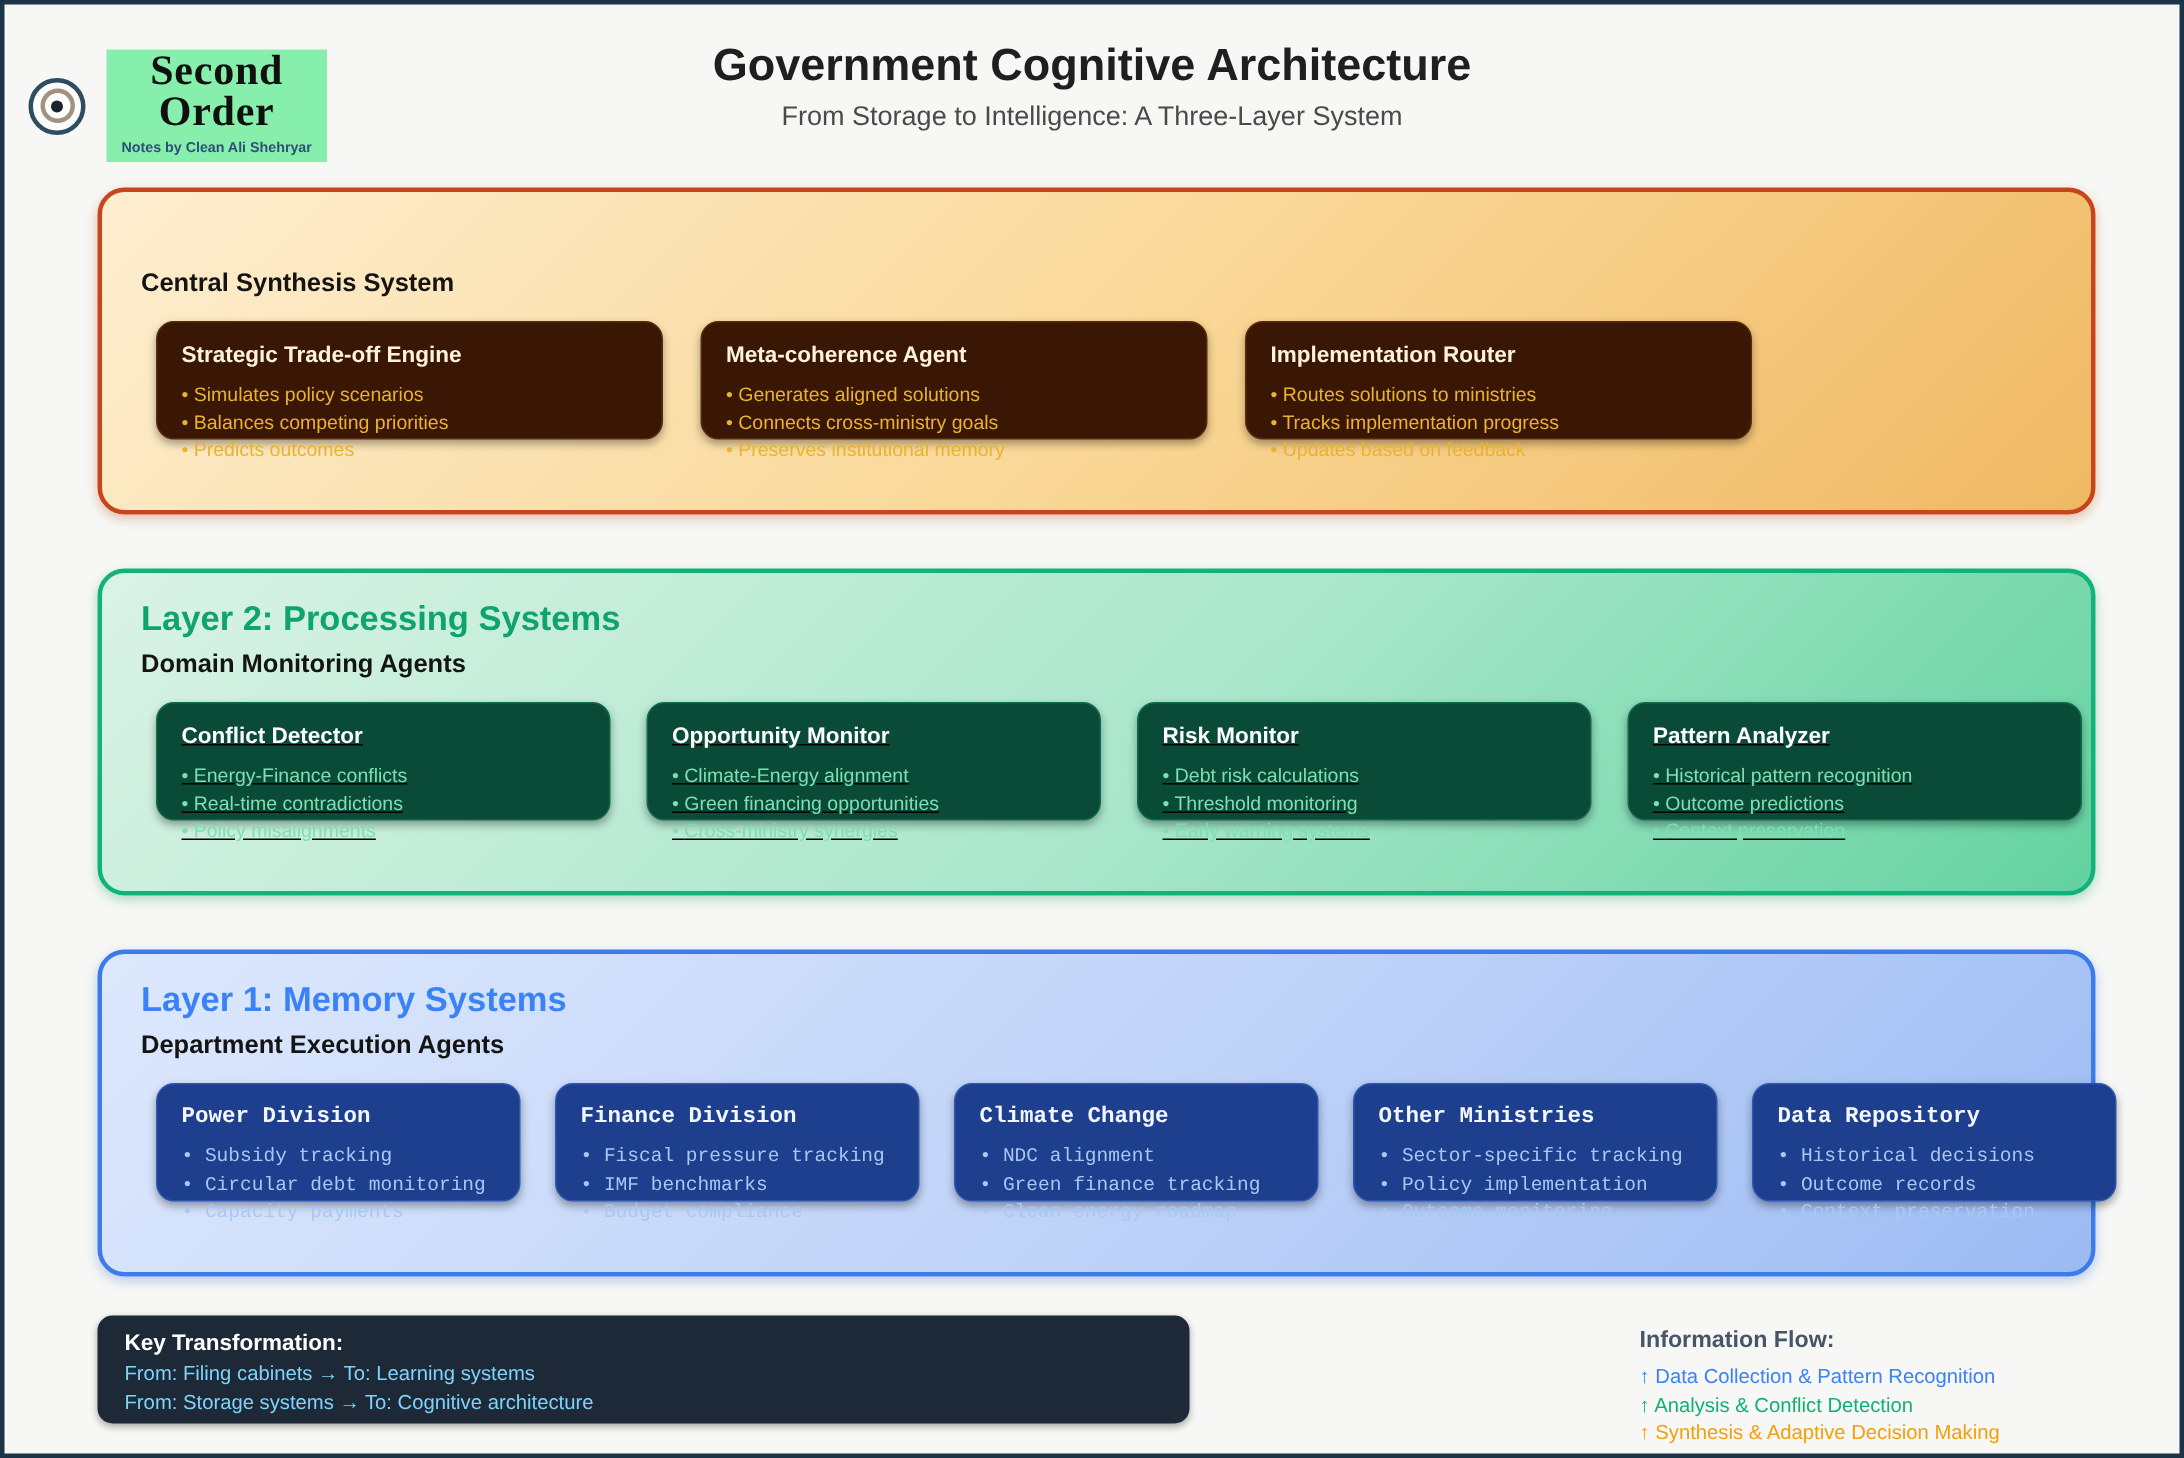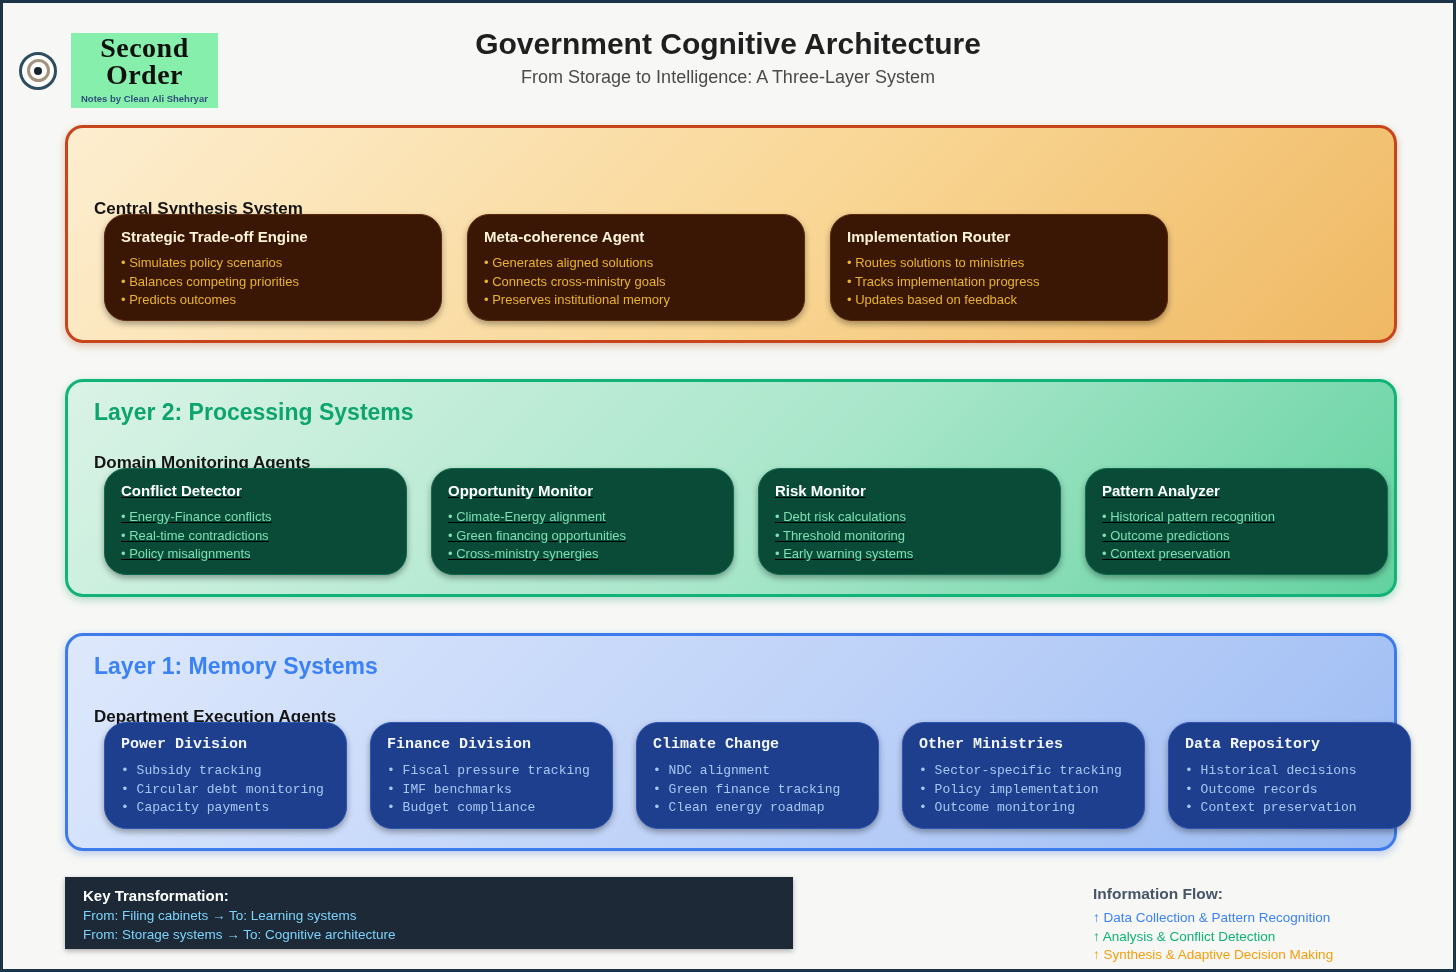--- a/index.html
+++ b/index.html
@@ -21,41 +21,41 @@
 
   
   .layer { position:absolute; left:62px; width:1332px; height:218px; border-radius:18px; }
   .layer3 { top:122px; background:linear-gradient(135deg,#fdeed0 0%,#f9d694 55%,#efb863 100%); border:3px solid #c8441c; box-shadow:0 3px 8px rgba(170,70,15,.30); }
   .layer2 { top:376px; background:linear-gradient(135deg,#daf3e6 0%,#a8e6ca 55%,#63d2a0 100%); border:3px solid #12b378; box-shadow:0 3px 8px rgba(10,150,95,.30); }
   .layer1 { top:630px; background:linear-gradient(135deg,#dde8fc 0%,#bed2f8 55%,#9cbbf3 100%); border:3px solid #3d7bea; box-shadow:0 3px 8px rgba(40,95,210,.30); }
   .layer-title { position:absolute; left:26px; top:17px; font-size:23px; font-weight:700; }
   .layer3 .layer-title { color:#c2410c; }
   .layer2 .layer-title { color:#0da56d; }
   .layer1 .layer-title { color:#3b82f6; }
-  .layer-sub { position:absolute; left:26px; top:51px; font-size:17px; font-weight:700; color:#141414;margin-top:20px; }
+  .layer-sub { position:absolute; left:26px; top:51px; font-size:17px; font-weight:700; color:#141414; }
   .cards { position:absolute; left:36px; top:86px; display:flex; }
   .layer3 .cards { gap:25px; }
   .layer2 .cards { gap:24px;text-decoration:underline; }
   .layer1 .cards { gap:23px;font-family:Liberation Mono, monospace; }
-  .card { height:107px; border-radius:22px; padding:13px 16px; box-shadow:0 3px 6px rgba(0,0,0,0.35); }
+  .card { height:79px; border-radius:12px; padding:13px 16px; box-shadow:0 3px 6px rgba(0,0,0,0.35); }
   .layer3 .card { width:338px; background:#3a1605; border:1px solid #5a2a0a; }
   .layer2 .card { width:303px; background:#0a4b38; border:1px solid #0e6b4e; }
   .layer1 .card { width:243px; background:#1e3e8e; border:1px solid #2c55b5; }
   .card-title { font-size:15px; font-weight:700; margin-bottom:9px; }
   .layer3 .card-title { color:#fdf3d9; }
   .layer2 .card-title { color:#ffffff; }
   .layer1 .card-title { color:#f2f6ff; }
   .bullet { font-size:13px; line-height:18.5px; }
   .bullet::before { content:"• "; }
   .layer3 .bullet { color:#e9b32d; }
   .layer2 .bullet { color:#7ddfb2; }
   .layer1 .bullet { color:#a7c8f3; }
 
   
-  .transform-box { position:absolute; left:62px; top:874px; width:728px; height:72px; background:#1d2936; border-radius:0; padding:10px 18px; box-shadow:0 2px 5px rgba(0,0,0,.3); }
+  .transform-box { position:absolute; left:62px; top:874px; width:728px; height:72px; background:#1d2936; border-radius:10px; padding:10px 18px; box-shadow:0 2px 5px rgba(0,0,0,.3); }
   .transform-title { font-size:15px; font-weight:700; color:#ffffff; margin-bottom:3px; }
   .transform-line { font-size:13.5px; color:#7dd3fc; line-height:18.5px; }
   .info-flow { position:absolute; left:1090px; top:882px; }
   .info-flow-title { font-size:15.5px; font-weight:700; color:#475569; margin-bottom:6px; }
   .flow-item { font-size:13.5px; line-height:18.5px; font-weight:400; }
   .flow-blue { color:#3b82f6; }
   .flow-green { color:#10b176; }
   .flow-orange { color:#f59e0b; }
 </style>
 </head>

